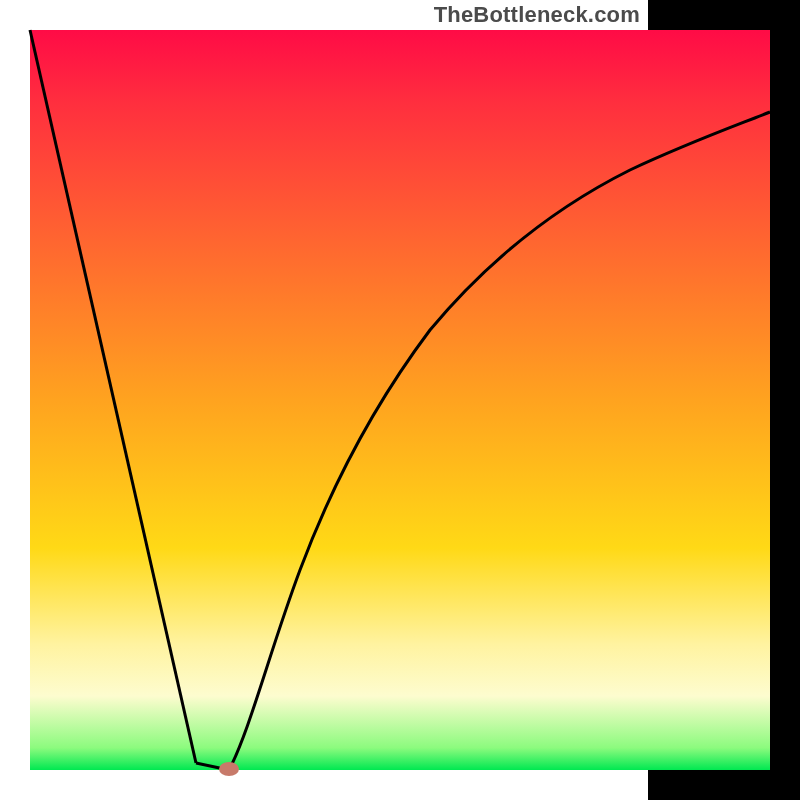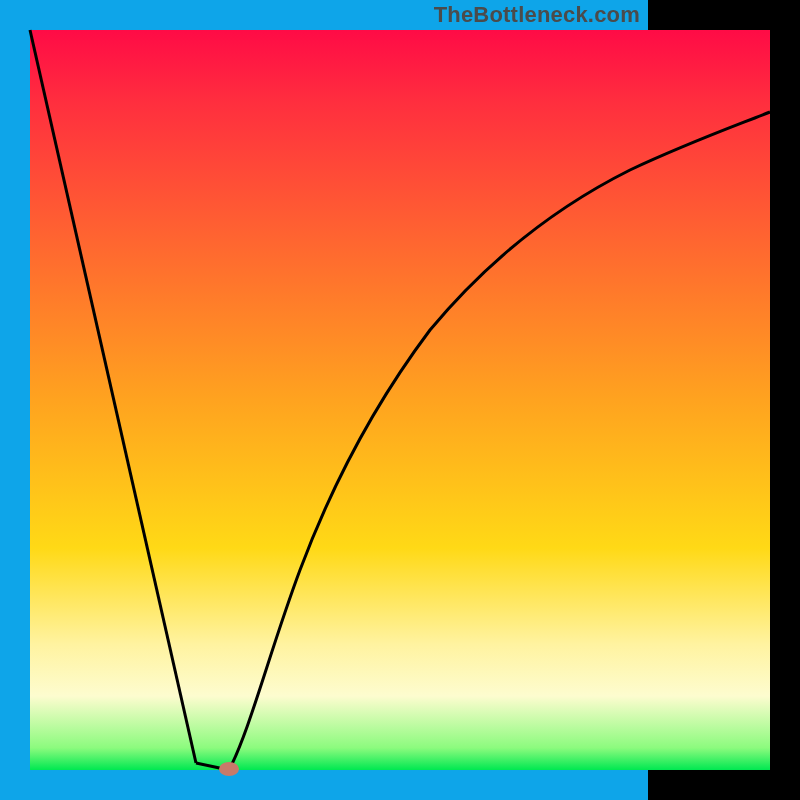--- a/index.html
+++ b/index.html
@@ -8,21 +8,21 @@
     width: 800px;
     height: 800px;
     background: #000;
     font-family: Arial, Helvetica, sans-serif;
     overflow: hidden;
   }
   .frame {
     position: relative;
     width: 648px;
     height: 800px;
-    background: #0ea5e9;
+    background: #ffffff;
     text-align: center;
   }
   .watermark {
     position: absolute;
     top: 2px;
     right: 8px;
     color: #4b4b4b;
     font-size: 22px;
     font-weight: 600;
     letter-spacing: 0.2px;

